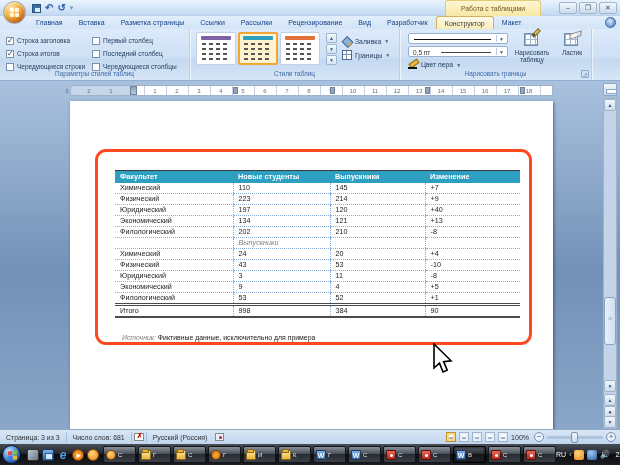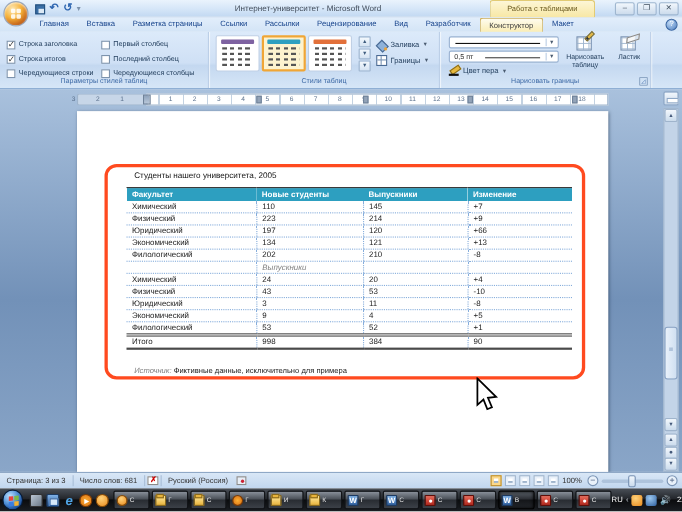--- a/index.html
+++ b/index.html
@@ -159,21 +159,20 @@
 
 <div class="screen">
 
   <div class="titlebar">
     <div class="qat">
       <span class="ic-save"></span>
       <span class="undo-glyph">↶</span>
       <span class="redo-glyph">↺</span>
       <span class="sep">▾</span>
     </div>
-    <div class="win-title">Интернет-университет - Microsoft Word</div>
     <div class="ctx-header">Работа с таблицами</div>
     <div class="win-controls">
       <div class="wbtn">–</div>
       <div class="wbtn">❐</div>
       <div class="wbtn">✕</div>
     </div>
   </div>
   <div class="office-orb">
       <span class="orb-grid">
         <i></i>
@@ -331,21 +330,20 @@
         <span class="rnum" style="left: 524px;">18</span>
         <span class="rmark" style="left: 233px;"></span>
         <span class="rmark" style="left: 330px;"></span>
         <span class="rmark" style="left: 425px;"></span>
         <span class="rmark" style="left: 520px;"></span>
       </div>
     <div class="indent-marker"></div>
 
     <div class="page">
       <div class="annot"></div>
-      <div class="caption">Студенты нашего университета, 2005</div>
       <table class="doc" id="doc-table">
           <thead>
             <tr>
               <th style="width: 118px;">Факультет</th>
               <th style="width: 97px;">Новые студенты</th>
               <th style="width: 95px;">Выпускники</th>
               <th style="width: 95px;">Изменение</th>
             </tr>
           </thead>
           <tbody>
@@ -358,21 +356,21 @@
             <tr>
               <td>Физический</td>
               <td>223</td>
               <td>214</td>
               <td>+9</td>
             </tr>
             <tr>
               <td>Юридический</td>
               <td>197</td>
               <td>120</td>
-              <td>+66</td>
+              <td>+40</td>
             </tr>
             <tr>
               <td>Экономический</td>
               <td>134</td>
               <td>121</td>
               <td>+13</td>
             </tr>
             <tr>
               <td>Филологический</td>
               <td>202</td>

